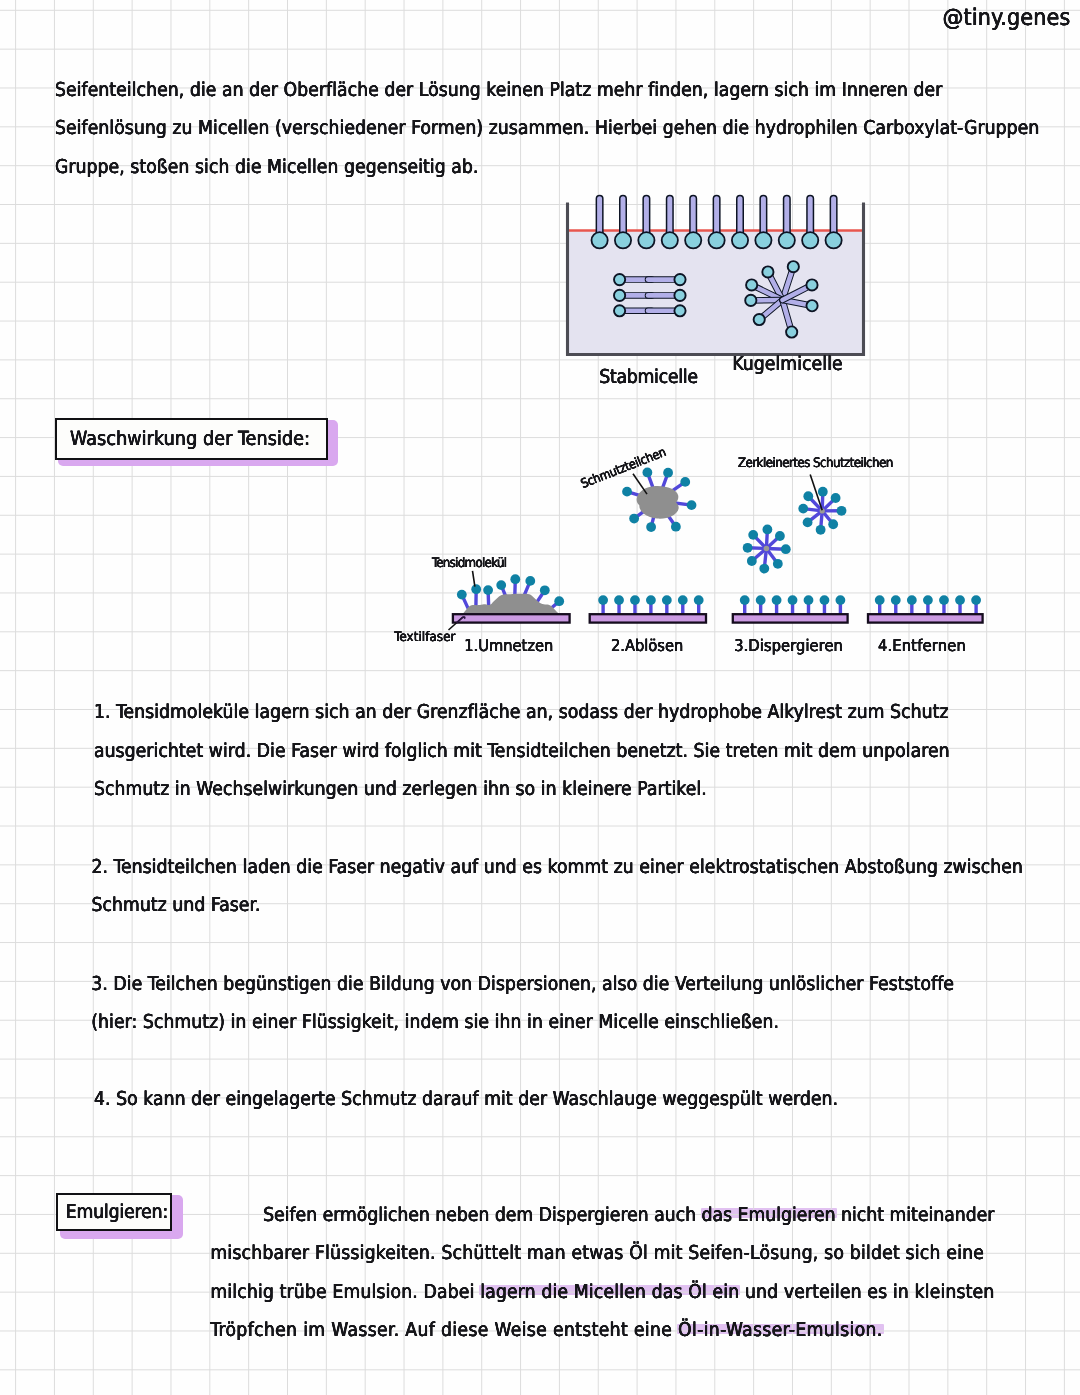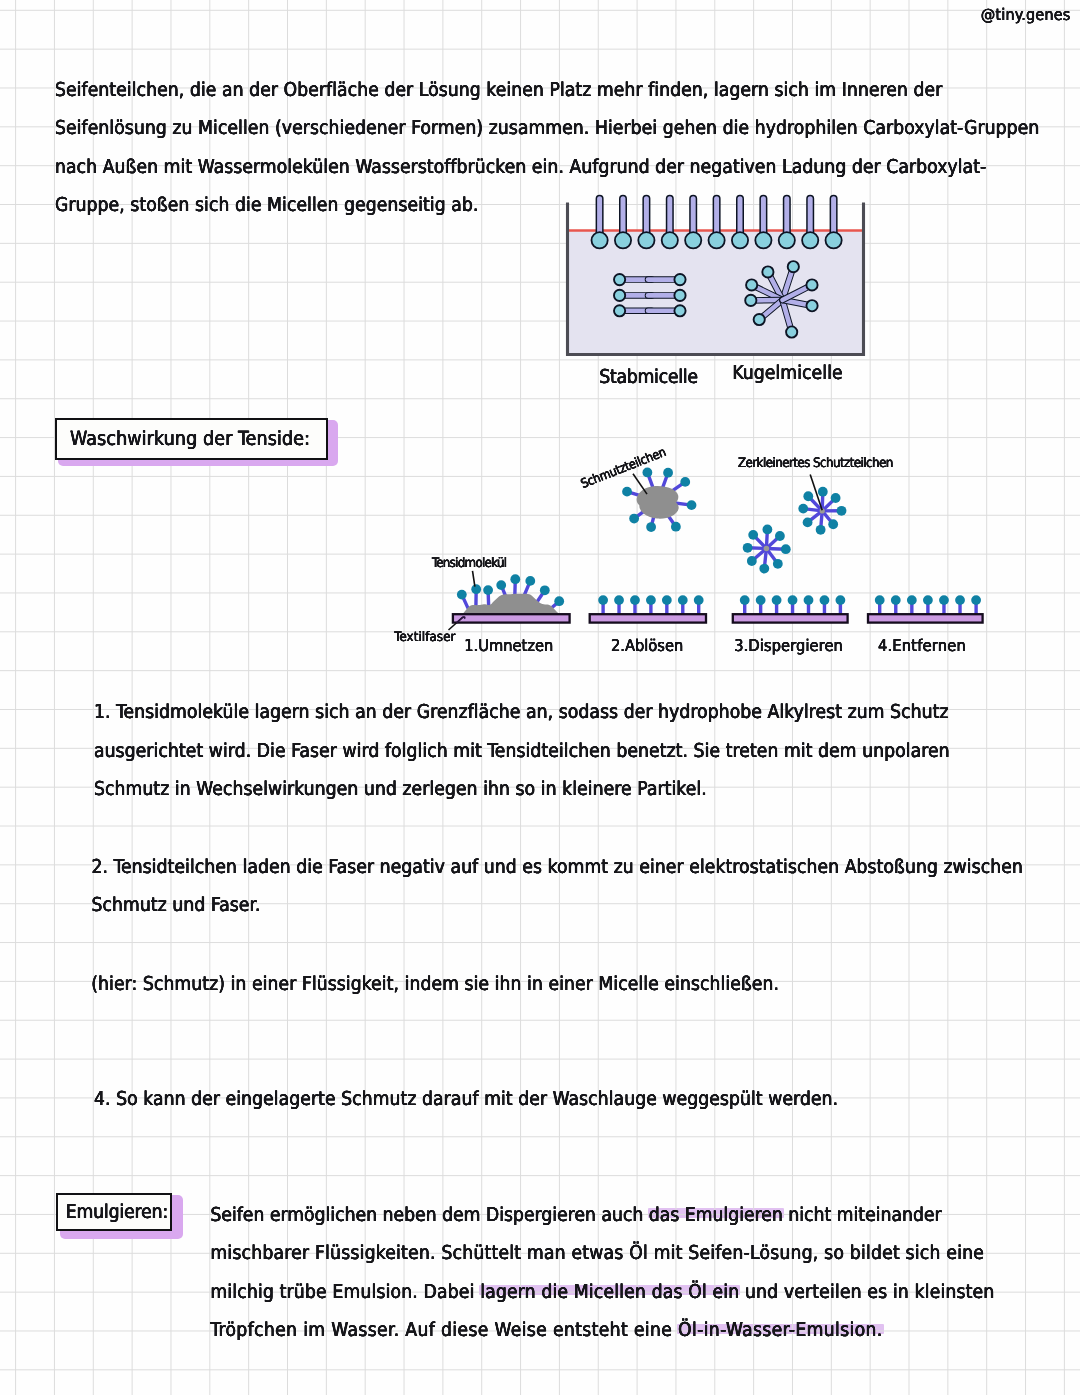--- a/index.html
+++ b/index.html
@@ -13,47 +13,47 @@
     text-rendering:geometricPrecision;
   }
   #grid{position:absolute;left:0;top:0;width:1080px;height:1395px;
     background-image:
       linear-gradient(to right, #dcdcdc 1.1px, transparent 1.1px),
       linear-gradient(to bottom, #dcdcdc 1.1px, transparent 1.1px);
     background-size:38.85px 38.85px;
     background-position:15.1px 9.8px;
   }
   .abs{position:absolute;}
-  #watermark{right:9.5px;top:4.5px;font-size:16px;font-weight:400;letter-spacing:0.2px;
+  #watermark{right:9.5px;top:4.5px;font-size:23px;font-weight:400;letter-spacing:0.2px;
            text-shadow:0.35px 0 0 currentColor,-0.35px 0 0 currentColor,0 0.3px 0 currentColor,0 -0.3px 0 currentColor;}
 
   .para{position:absolute;font-size:19.1px;font-weight:400;line-height:38.5px;white-space:nowrap;letter-spacing:0.1px;
         text-shadow:0.32px 0 0 currentColor,-0.32px 0 0 currentColor,0 0.26px 0 currentColor,0 -0.26px 0 currentColor;}
 
   
   .hbox{position:absolute;border:2.8px solid #111114;background:#fdfdfb;
         display:flex;align-items:center;box-sizing:border-box;z-index:3;}
   .hbox span{font-size:19.5px;font-weight:400;white-space:nowrap;letter-spacing:0.1px;
              text-shadow:0.35px 0 0 currentColor,-0.35px 0 0 currentColor,0 0.3px 0 currentColor,0 -0.3px 0 currentColor;}
   #hb2 span{font-size:19.0px;letter-spacing:-0.05px;}
   .hshadow{position:absolute;background:#d9a8ef;z-index:2;border-radius:5px;}
 
   .hl{position:relative;display:inline-block;}
-  #pe div:nth-child(1){letter-spacing:0.04px;}
+  #pe div:nth-child(1){letter-spacing:0.04px;text-align:right;}
   #pe div:nth-child(2){letter-spacing:0.24px;}
   #pe div:nth-child(3){letter-spacing:0.19px;}
   #pe div:nth-child(4){letter-spacing:0.38px;}
   .hl::before{content:'';position:absolute;left:-1px;right:-1px;top:0.655em;height:0.52em;
               background:#d3a3ea;opacity:.68;z-index:-1;border-radius:1px;}
   #lab-stab,#lab-kugel{font-size:19.1px;font-weight:400;white-space:nowrap;
              text-shadow:0.35px 0 0 currentColor,-0.35px 0 0 currentColor,0 0.3px 0 currentColor,0 -0.3px 0 currentColor;}
   #lab-stab{letter-spacing:-0.2px;text-align:center;}
   #lab-kugel{letter-spacing:0.1px;}
   #lab-stab{left:599.3px;top:365.1px;}
-  #lab-kugel{left:732.4px;top:361px;}
+  #lab-kugel{left:732.4px;top:352px;}
   .ann{font-size:13.2px;font-weight:400;white-space:nowrap;
         text-shadow:0.3px 0 0 currentColor,-0.3px 0 0 currentColor,0 0.25px 0 currentColor,0 -0.25px 0 currentColor;}
   .step{font-size:16.3px;font-weight:400;white-space:nowrap;
         text-shadow:0.3px 0 0 currentColor,-0.3px 0 0 currentColor,0 0.25px 0 currentColor,0 -0.25px 0 currentColor;}
   #ann-dirt{left:583.5px;top:476px;transform:rotate(-21.5deg);transform-origin:left bottom;letter-spacing:-0.35px;font-size:12.7px;}
   #ann-small{left:737.9px;top:455.5px;letter-spacing:-0.54px;}
   #ann-surf{left:431.9px;top:555.6px;letter-spacing:-0.7px;}
   #ann-fiber{left:394.3px;top:630.3px;letter-spacing:0.1px;}
   #st1{left:464.3px;top:635.8px;}
   #st2{left:611px;top:635.8px;}
@@ -63,21 +63,20 @@
 </head>
 <body>
 
 <div id="grid"></div>
 
 <div class="abs" id="watermark">@tiny.genes</div>
 
 <div class="para" id="intro" style="left:55px;top:70.8px;">
     <div>Seifenteilchen, die an der Oberfläche der Lösung keinen Platz mehr finden, lagern sich im Inneren der</div>
     <div>Seifenlösung zu Micellen (verschiedener Formen) zusammen. Hierbei gehen die hydrophilen Carboxylat-Gruppen</div>
-    <div>nach Außen mit Wassermolekülen Wasserstoffbrücken ein. Aufgrund der negativen Ladung der Carboxylat-</div>
     <div>Gruppe, stoßen sich die Micellen gegenseitig ab.</div>
   </div>
 
 <div class="abs" id="fig-micelle" style="left:558px;top:194px;width:320px;height:200px;">
   <svg width="320" height="200" viewBox="0 0 320 200">
     <defs>
       <g id="surf-v">
         <line x1="0" y1="-41.5" x2="0" y2="0" stroke="#0d1424" stroke-width="8" stroke-linecap="round"></line>
         <line x1="0" y1="-41.5" x2="0" y2="0" stroke="#b2afe8" stroke-width="5" stroke-linecap="round"></line>
         <circle cx="0" cy="0" r="8.1" fill="#89d0de" stroke="#0d1424" stroke-width="1.8"></circle>
@@ -351,20 +350,21 @@
 <div class="para" id="p1" style="left:94px;top:693.2px;">
     <div>1. Tensidmoleküle lagern sich an der Grenzfläche an, sodass der hydrophobe Alkylrest zum Schutz</div>
     <div>ausgerichtet wird. Die Faser wird folglich mit Tensidteilchen benetzt. Sie treten mit dem unpolaren</div>
     <div>Schmutz in Wechselwirkungen und zerlegen ihn so in kleinere Partikel.</div>
   </div>
 <div class="para" id="p2" style="left:91.5px;top:847.5px;">
     <div>2. Tensidteilchen laden die Faser negativ auf und es kommt zu einer elektrostatischen Abstoßung zwischen</div>
     <div>Schmutz und Faser.</div>
   </div>
 <div class="para" id="p3" style="left:91.3px;top:964.6px;">
+    <div>3. Die Teilchen begünstigen die Bildung von Dispersionen, also die Verteilung unlöslicher Feststoffe</div>
     <div>(hier: Schmutz) in einer Flüssigkeit, indem sie ihn in einer Micelle einschließen.</div>
   </div>
 <div class="para" id="p4" style="left:94px;top:1079.6px;">
     <div>4. So kann der eingelagerte Schmutz darauf mit der Waschlauge weggespült werden.</div>
   </div>
 
 <div class="hshadow" id="sh2" style="left: 59.6px; top: 1194.6px; width: 123px; height: 44.2px;"></div>
 <div class="hbox" id="hb2" style="left: 56.3px; top: 1192.6px; width: 116px; height: 38.2px; padding-left: 7.5px;">
     <span>Emulgieren:</span>
   </div>

